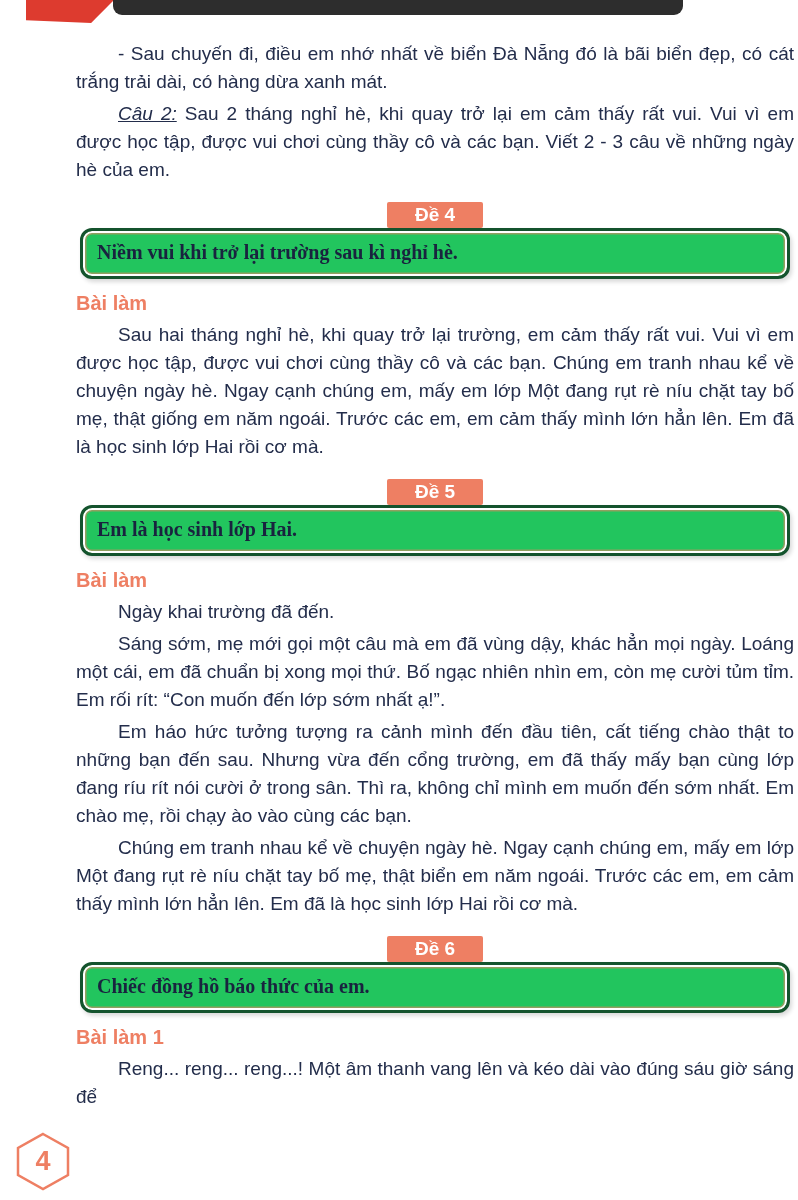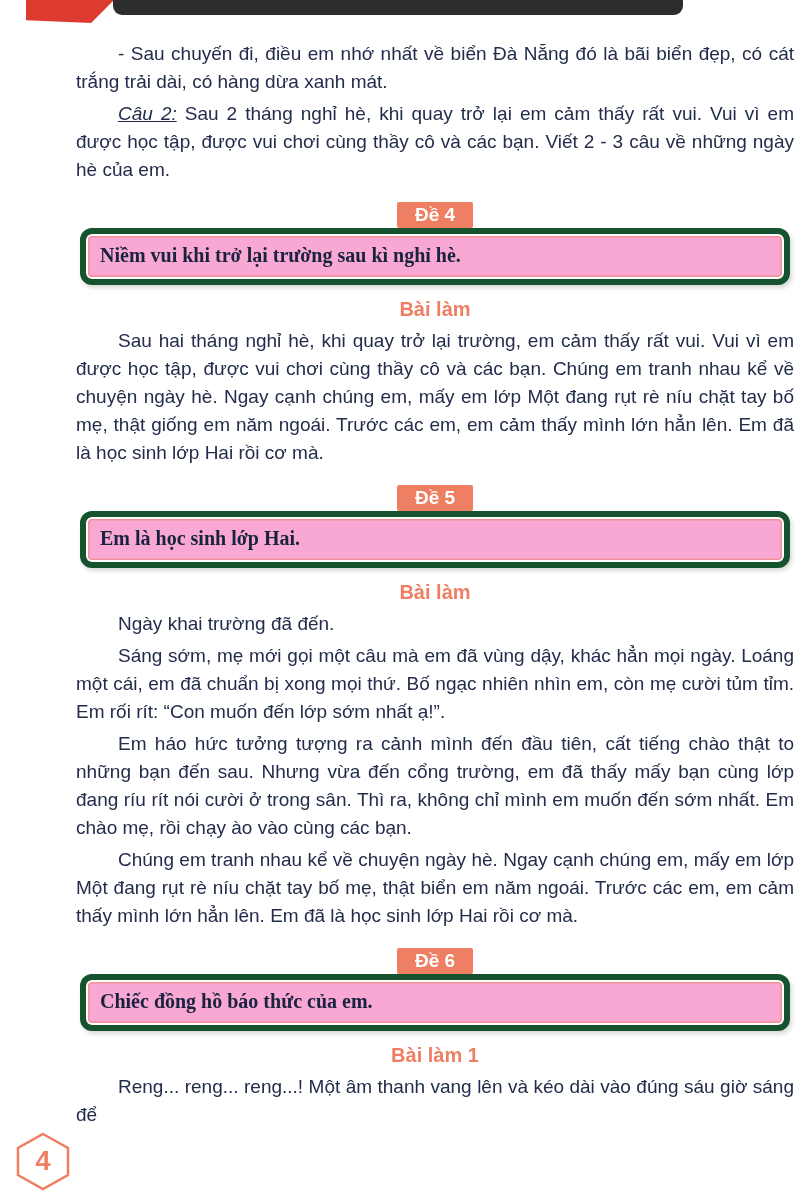--- a/index.html
+++ b/index.html
@@ -27,45 +27,45 @@
   }
   .content {
     position:relative;
     padding:40px 40px 0 40px;
     font-size:19px; line-height:28px;
     text-align:justify;
   }
   .para { margin:0 0 4px 0; text-indent:42px; }
   .q-label { font-style:italic;text-decoration:underline; }
   .badge {
-    width:76px; margin:18px auto 0;
+    width:96px; margin:18px auto 0;
     background:#ee7f63; color:#ffffff;
     font-weight:700; font-size:19px; line-height:26px;
     text-align:center; text-indent:0;
     border-radius:2px;
     position:relative; z-index:2;
   }
   .title-box {
     margin:0 4px;
-    border:6px solid #14532d;
+    border:3px solid #14532d;
     border-radius:12px;
-    background:#f9a8d4;
+    background:#22c55e;
     padding:7px 14px 9px;
     box-shadow: inset 0 0 0 2px #ffffff,
                 inset 0 0 0 3.5px rgba(238,127,99,0.55),
                 2px 3px 4px rgba(0,0,0,0.15);
     text-align:left; text-indent:0;
   }
   .title {
     font-family:"Liberation Serif","DejaVu Serif",serif;
     font-weight:700; font-size:20px; color:#19233f;
   }
   .bai-lam {
     margin:10px 0 4px;
-    text-align:center; text-indent:0;
+    text-indent:0;
     color:#ee7f63; font-size:20px; font-weight:700;
   }
   .page-number {
     position:absolute; left:14px; bottom:8px;
     width:58px; height:60px;
   }
   .page-number svg { position:absolute; left:0; top:0; width:58px; height:60px; }
   .page-number .num {
     position:absolute; left:0; top:0; width:58px; height:58px;
     display:flex; align-items:center; justify-content:center;

